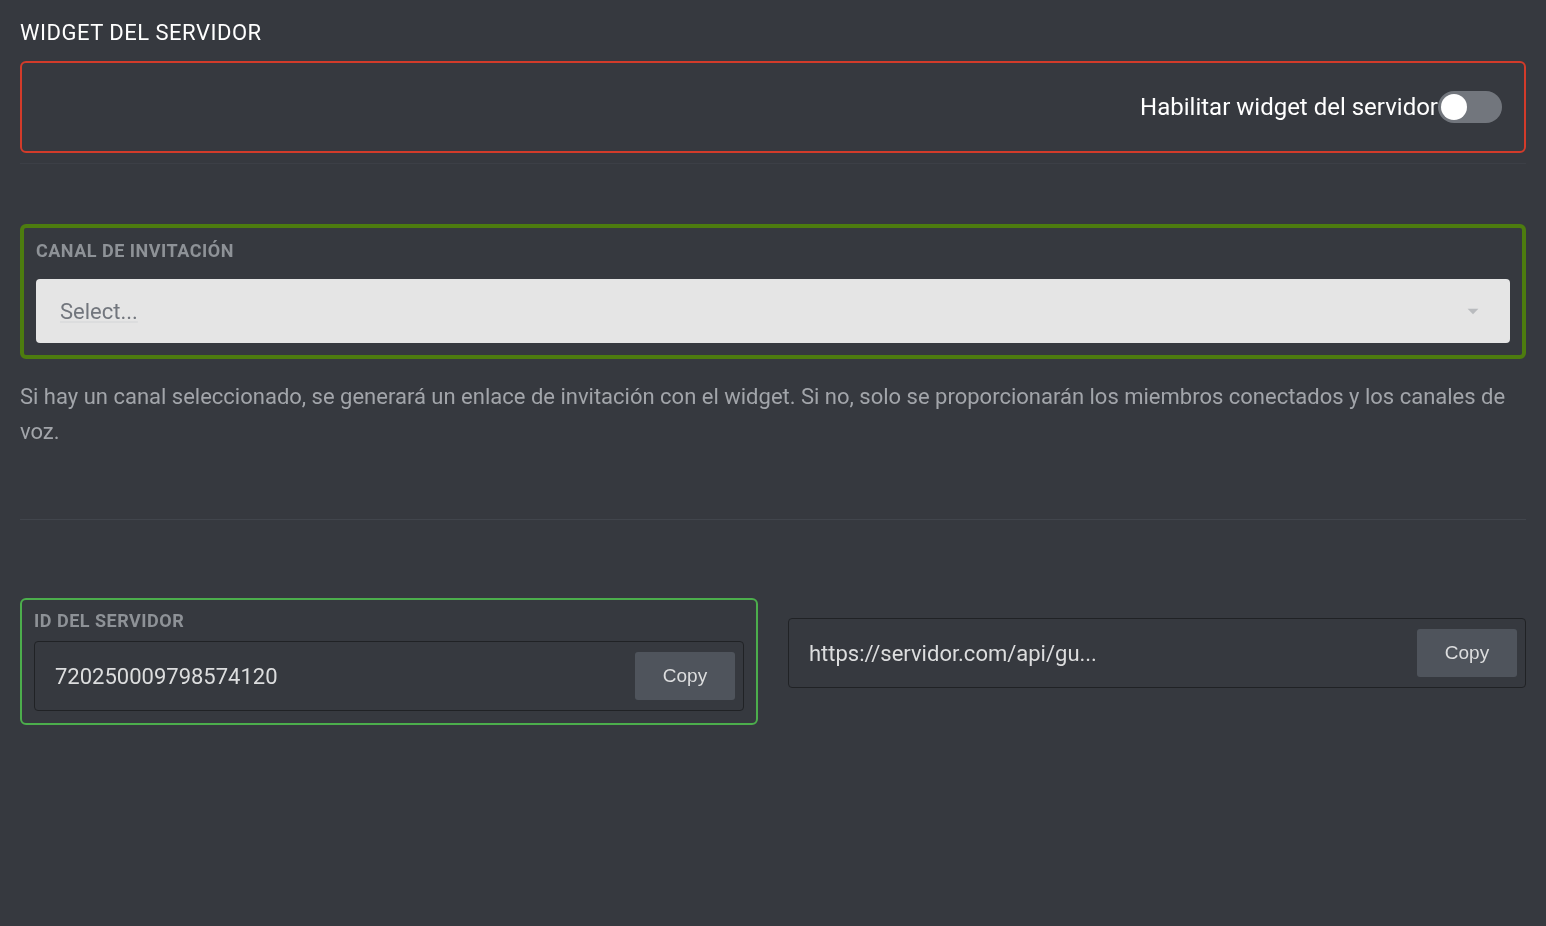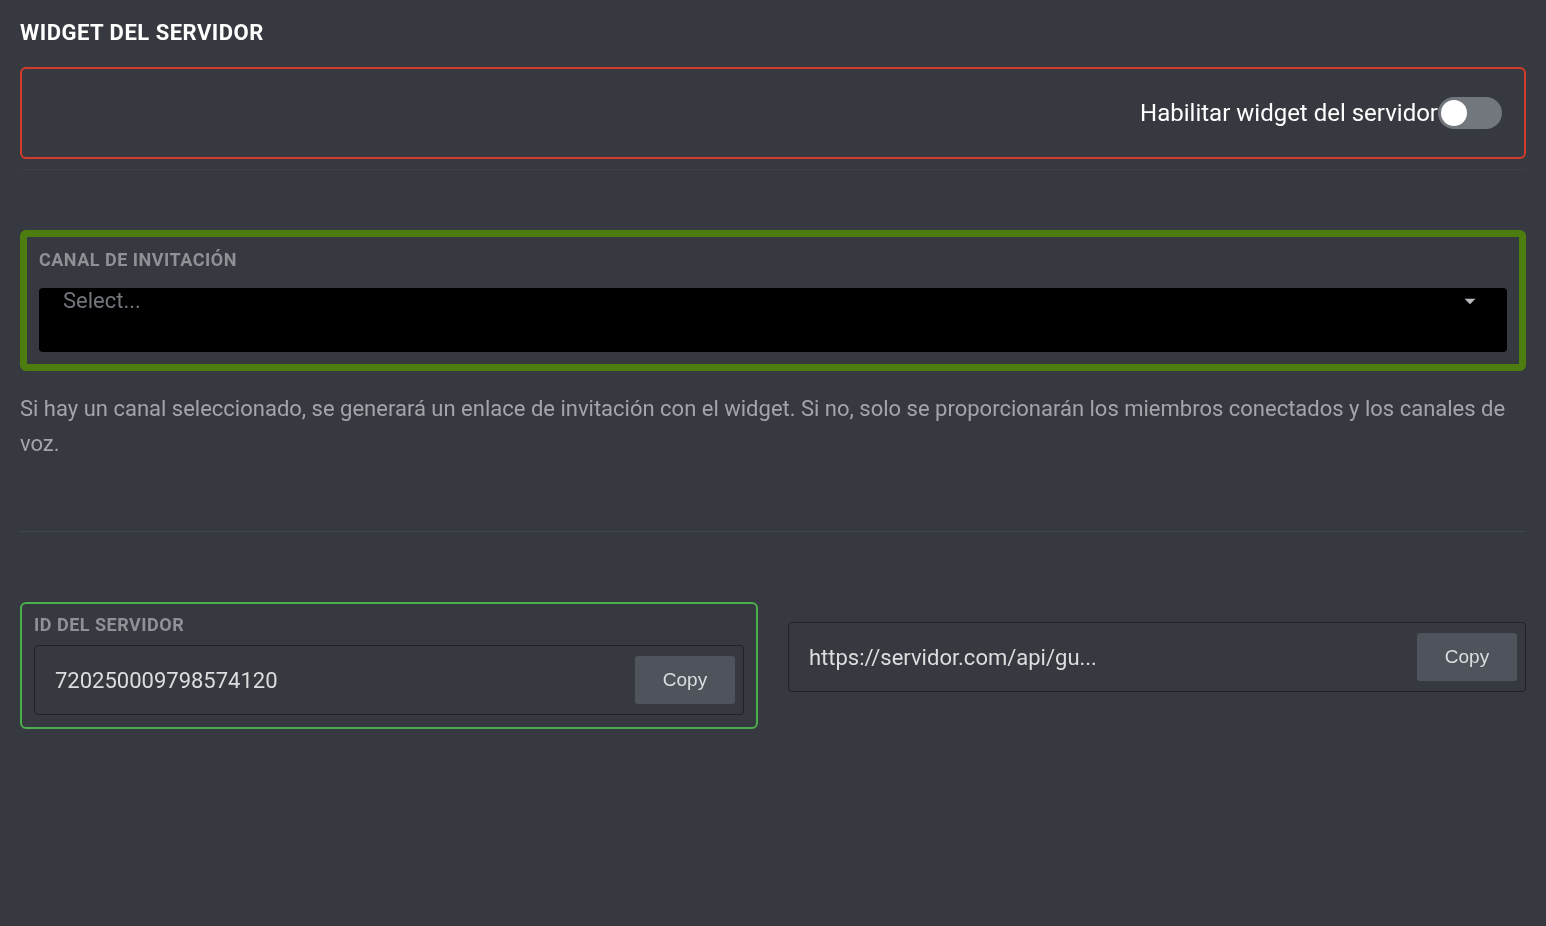--- a/index.html
+++ b/index.html
@@ -6,23 +6,23 @@
     body {
       background-color: #36393f;
       font-family: -apple-system, BlinkMacSystemFont, "Segoe UI", Roboto, Helvetica, Arial, sans-serif;
       padding: 20px;
       width: 1546px;
       color: #dcddde;
     }
     .section-heading {
       color: #ffffff;
       font-size: 22px;
-      font-weight: 700;
+      font-weight: 400;
       letter-spacing: 0.5px;
-      margin-bottom: 22px;
+      margin-bottom: 16px;
     }
     .toggle-row {
       border: 2px solid #d33b2a;
       border-radius: 6px;
       padding: 28px 22px;
       display: flex;
       align-items: center;
       justify-content: flex-end;
       margin-bottom: 10px;
     }
@@ -48,42 +48,43 @@
       background: #fff;
       border-radius: 50%;
     }
     .divider-light {
       height: 1px;
       background: rgba(79,84,92,0.25);
       margin-top: 4px;
       margin-bottom: 60px;
     }
     .invite-group {
-      border: 7px solid #4d7c0f;
+      border: 4px solid #4d7c0f;
       border-radius: 6px;
       padding: 12px;
       margin-bottom: 20px;
     }
     .sub-label {
       color: #8e9297;
       font-size: 18px;
       font-weight: 700;
       letter-spacing: 0.5px;
       margin-bottom: 18px;
       display: block;
     }
     .select-box {
-      background: #000000;
+      background: #e5e5e5;
       border-radius: 4px;
       height: 64px;
       display: flex;
-      align-items: flex-start;
+      align-items: center;
       justify-content: space-between;
       padding: 0 24px;
       cursor: pointer;
+      text-decoration: underline;
     }
     .select-placeholder {
       color: #72767d;
       font-size: 22px;
     }
     .chevron-down {
       width: 26px;
       height: 26px;
       display: flex;
       align-items: center;
@@ -98,21 +99,21 @@
     }
     .hr-divider {
       height: 1px;
       background: #41454c;
       margin-bottom: 70px;
     }
     .two-col {
       display: flex;
       gap: 30px;
     }
-    .col { flex: 1; }
+    .col { flex: 1; margin-top: 8px; }
     .col-inner-padded {
       border: 2px solid #4cae4c;
       border-radius: 6px;
       padding: 10px 12px 12px 12px;
     }
     .col-inner-plain {
       padding: 12px 0 12px 0;
     }
     .field-row {
       background: transparent;

